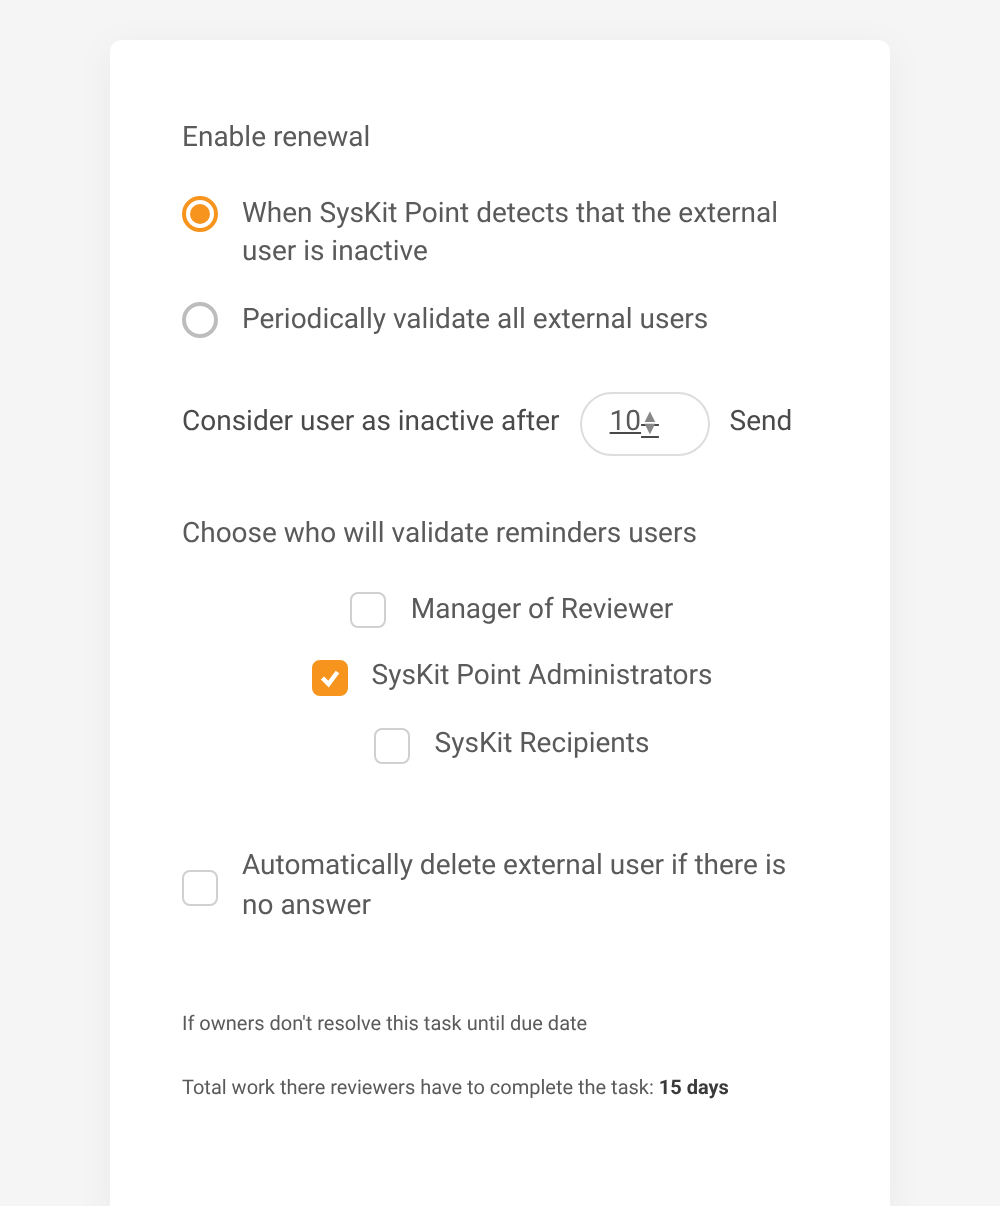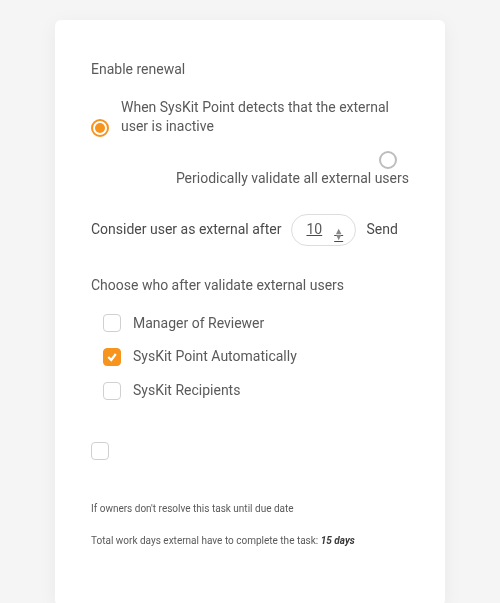--- a/index.html
+++ b/index.html
@@ -22,25 +22,25 @@
       line-height: 1.4;
     }
     .section-label {
       font-size: 14px;
       color: #5a5a5a;
       margin-bottom: 18px;
     }
     .radio-group { margin-bottom: 26px; }
     .radio-option {
       display: flex;
-      align-items: flex-end;
+      align-items: flex-start;
       margin-bottom: 14px;
       cursor: pointer;
     }
-    .radio-option:last-child { margin-bottom: 0; flex-direction: column; }
+    .radio-option:last-child { margin-bottom: 0; }
     .radio-circle {
       width: 18px; height: 18px;
       border-radius: 50%;
       border: 2px solid #bdbdbd;
       margin-right: 12px;
       display: flex;
       align-items: center;
       justify-content: center;
       flex-shrink: 0;
     }
@@ -57,22 +57,21 @@
       display: flex;
       align-items: center;
       gap: 10px;
       margin-bottom: 30px;
     }
     .number-input {
       border: 1px solid #ddd;
       border-radius: 20px;
       padding: 5px 6px 5px 14px;
       display: flex;
-      align-items: flex-end;
-      gap: 12px;
+      align-items: center;
       min-width: 65px;
       text-decoration: underline;
     }
     .number-value {
       font-size: 14px;
       color: #5a5a5a;
     }
     .stepper {
       display: flex;
       flex-direction: column;
@@ -80,21 +79,21 @@
       color: #888;
       font-size: 9px;
       cursor: pointer;
     }
     .checkbox-row {
       display: flex;
       align-items: center;
       margin-bottom: 14px;
       cursor: pointer;
     }
-    .checkbox-row.indent { margin-left: 12px; }
+    .checkbox-row.indent { margin-left: 12px; justify-content: center; }
     .checkbox {
       width: 18px; height: 18px;
       border: 1.5px solid #d0d0d0;
       border-radius: 4px;
       margin-right: 12px;
       flex-shrink: 0;
       display: flex;
       align-items: center;
       justify-content: center;
     }
@@ -104,81 +103,82 @@
     }
     .checkbox.checked svg {
       width: 12px; height: 12px;
       stroke: #fff;
       stroke-width: 3;
       fill: none;
     }
     .checkbox-label { color: #5a5a5a; font-size: 14px; }
     .spacer { height: 28px; }
     .text-line { color: #5a5a5a; font-size: 10px; margin-bottom: 18px; }
-    .bold { font-weight: 700; color: #3a3a3a; font-style: italic; }
+    .bold { font-weight: 700; color: #3a3a3a; }
   </style>
 </head>
 <body>
 
 <div class="card">
 
   <div class="section-label">Enable renewal</div>
 
   <div class="radio-group">
     <div class="radio-option">
       <span class="radio-circle selected"></span>
       <span class="checkbox-label">When SysKit Point detects that the external user is inactive</span>
     </div>
     <div class="radio-option">
       <span class="radio-circle"></span>
       <span class="checkbox-label">Periodically validate all external users</span>
     </div>
   </div>
 
   <div class="inline-row">
-    <span>Consider user as external after</span>
+    <span>Consider user as inactive after</span>
     <span class="number-input">
       <span class="number-value">10</span>
       <span class="stepper">
         <span>▲</span>
           <span>▼</span>
       </span>
     </span>
     <span>Send</span>
   </div>
 
-  <div class="section-label">Choose who after validate external users</div>
+  <div class="section-label">Choose who will validate reminders users</div>
 
   <div style="margin-bottom: 10px;">
     <div class="checkbox-row indent">
       <span class="checkbox"></span>
       <span class="checkbox-label">Manager of Reviewer</span>
     </div>
     <div class="checkbox-row indent">
       <span class="checkbox checked">
         <svg viewBox="0 0 16 16">
             <polyline points="3,8 7,12 13,4"></polyline>
           </svg>
       </span>
-      <span class="checkbox-label">SysKit Point Automatically</span>
+      <span class="checkbox-label">SysKit Point Administrators</span>
     </div>
     <div class="checkbox-row indent">
       <span class="checkbox"></span>
       <span class="checkbox-label">SysKit Recipients</span>
     </div>
   </div>
 
   <div class="spacer"></div>
 
   <div class="checkbox-row">
     <span class="checkbox"></span>
+    <span class="checkbox-label">Automatically delete external user if there is no answer</span>
   </div>
 
   <div class="spacer"></div>
 
   <div class="text-line">If owners don't resolve this task until due date</div>
 
   <div class="text-line">
-    <span>Total work days external have to complete the task: </span><span class="bold">15 days</span>
+    <span>Total work there reviewers have to complete the task: </span><span class="bold">15 days</span>
   </div>
 
 
 </div>
 
 </body></html>

